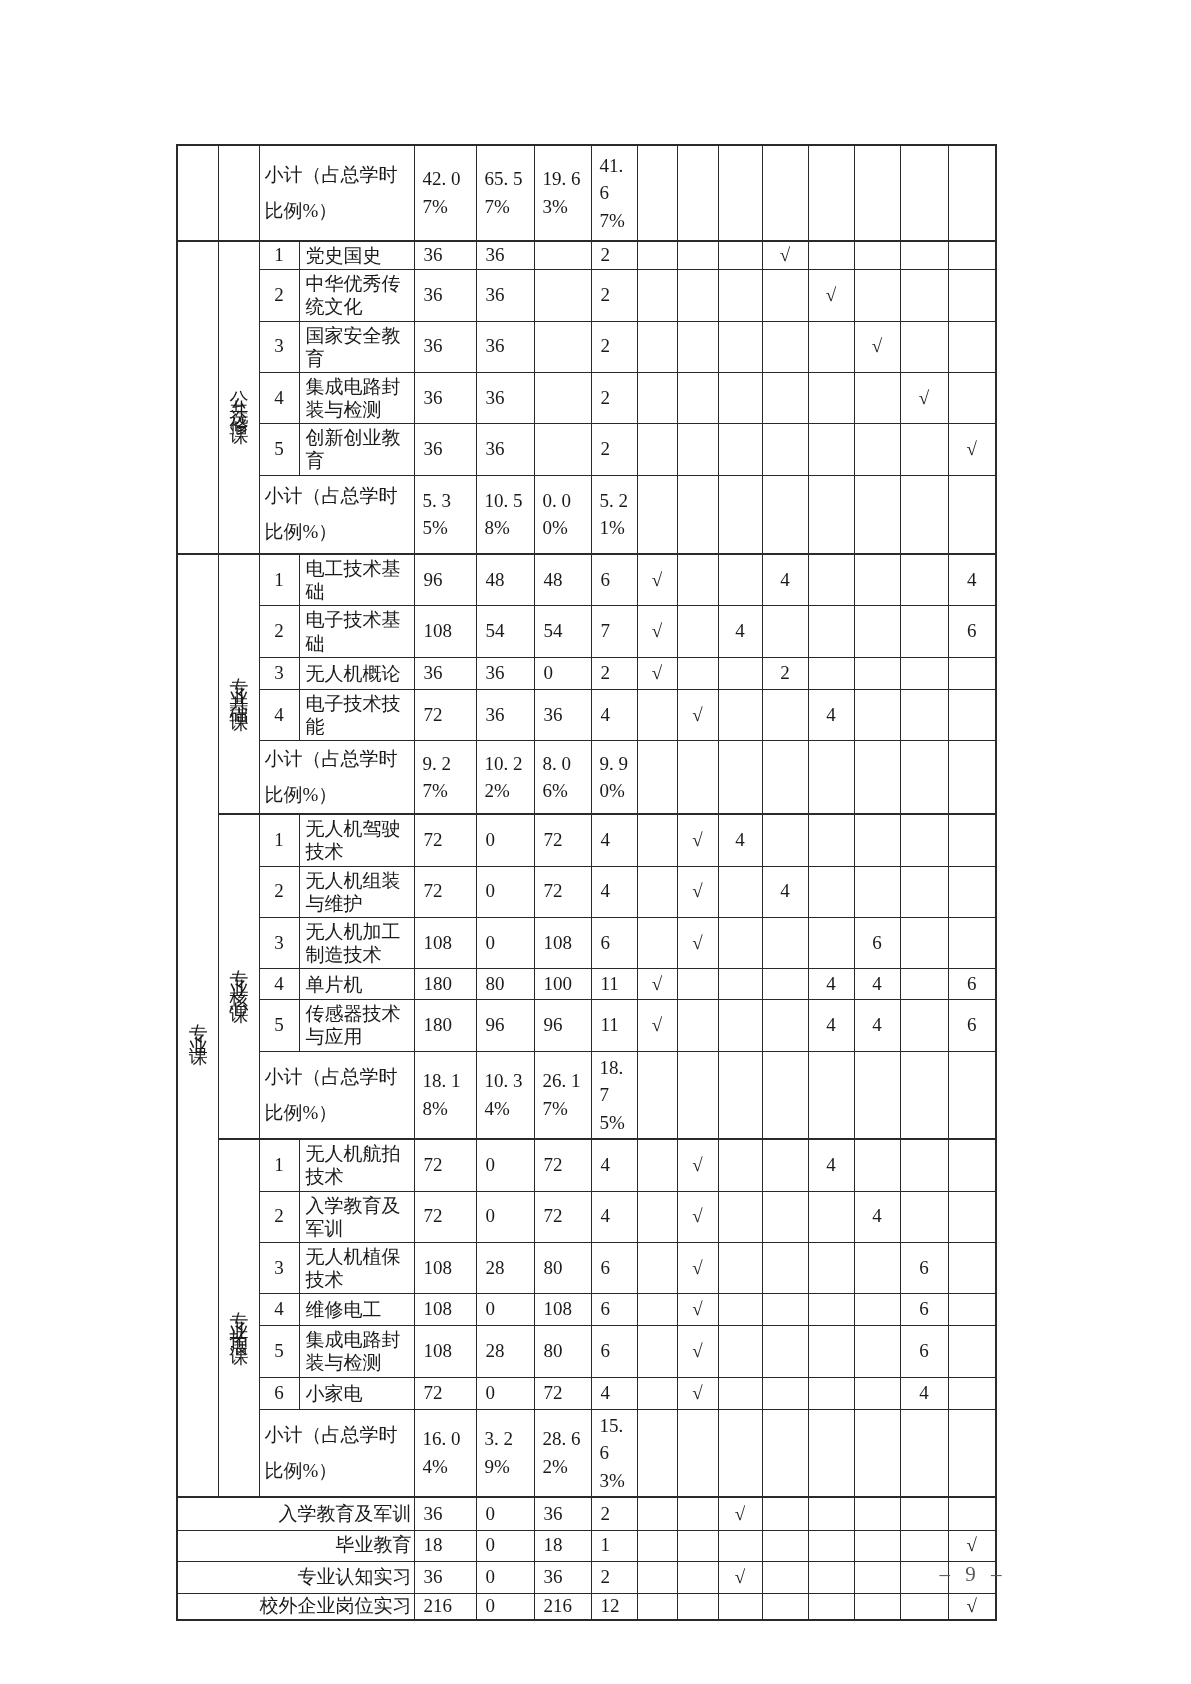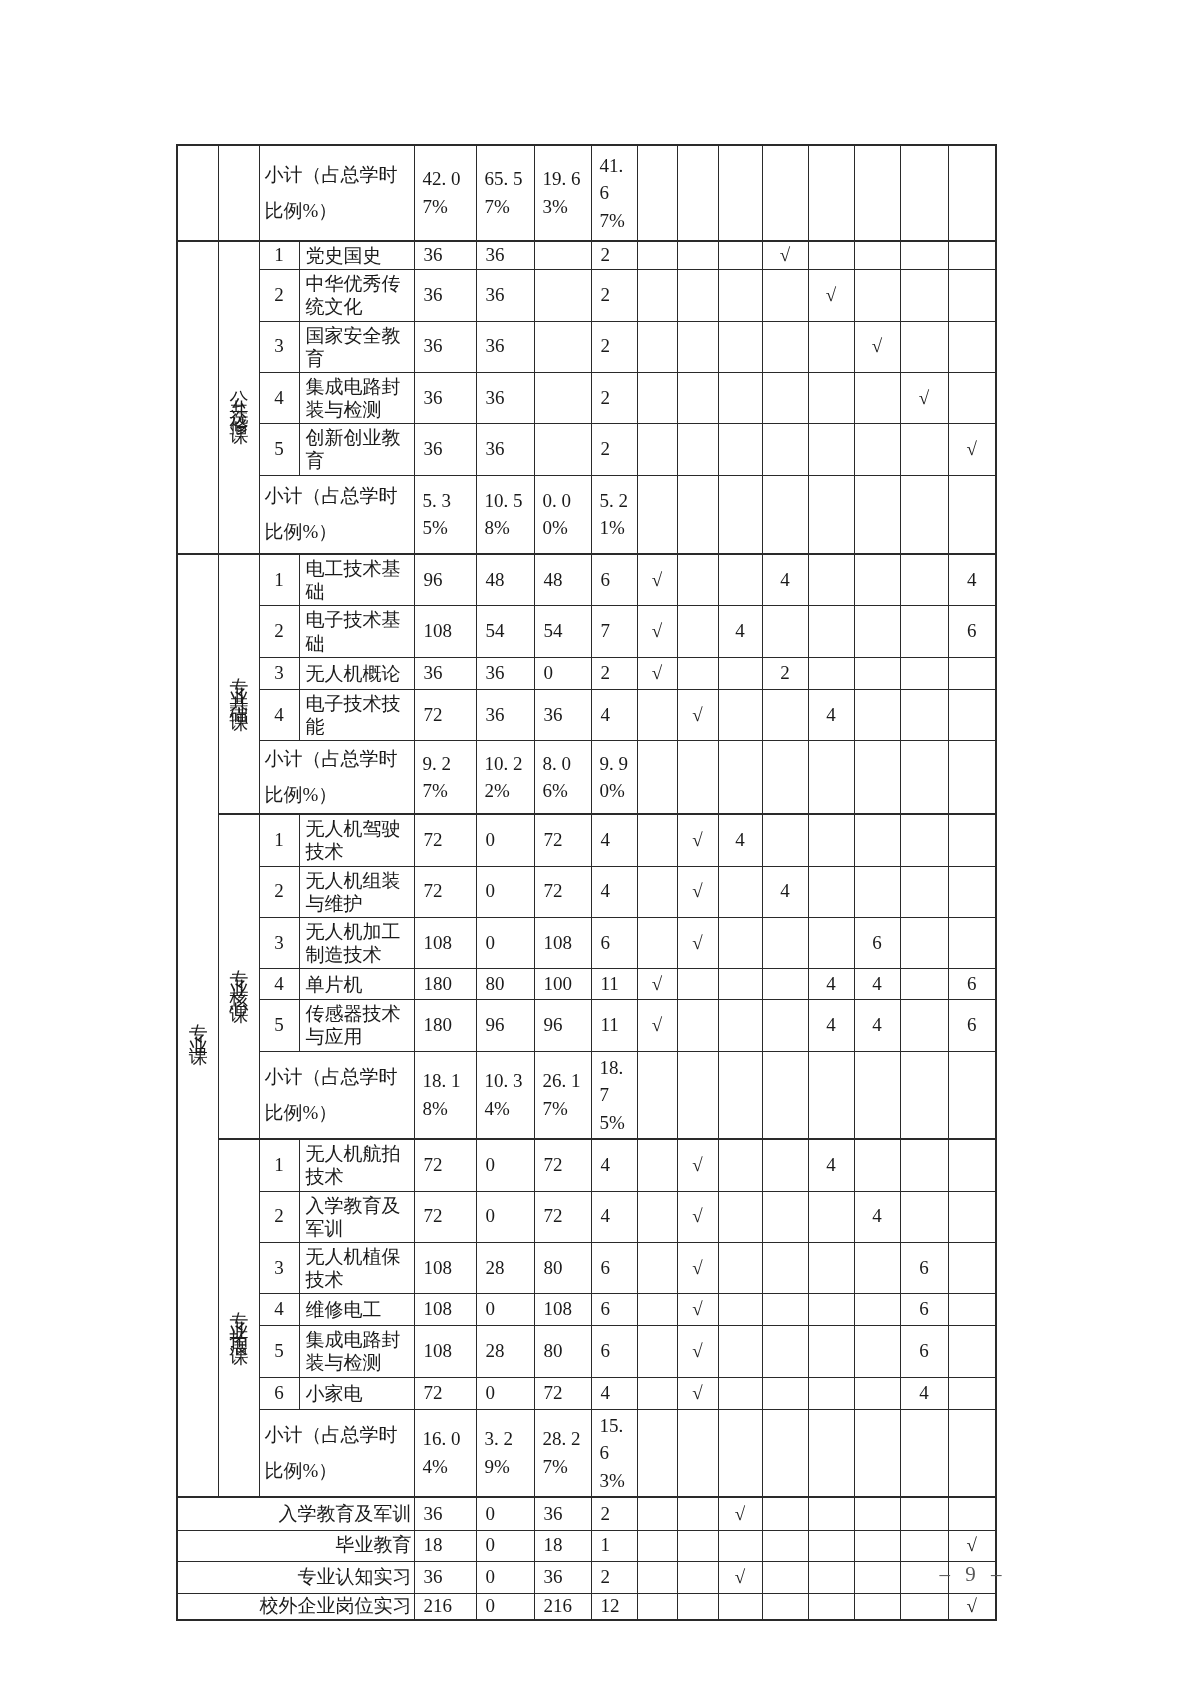--- a/index.html
+++ b/index.html
@@ -453,21 +453,21 @@
     <td class="c"></td>
     <td class="c"></td>
     <td class="c"></td>
     <td class="c">4</td>
     <td class="c"></td>
   </tr>
   <tr style="height:70px">
     <td class="sub" colspan="2">小计（占总学时比例%）</td>
     <td class="pct">16. 04%</td>
     <td class="pct">3. 29%</td>
-    <td class="pct">28. 27%</td>
+    <td class="pct">28. 62%</td>
     <td class="pct">15. 63%</td>
     <td class="c"></td>
     <td class="c"></td>
     <td class="c"></td>
     <td class="c"></td>
     <td class="c"></td>
     <td class="c"></td>
     <td class="c"></td>
     <td class="c"></td>
   </tr>

